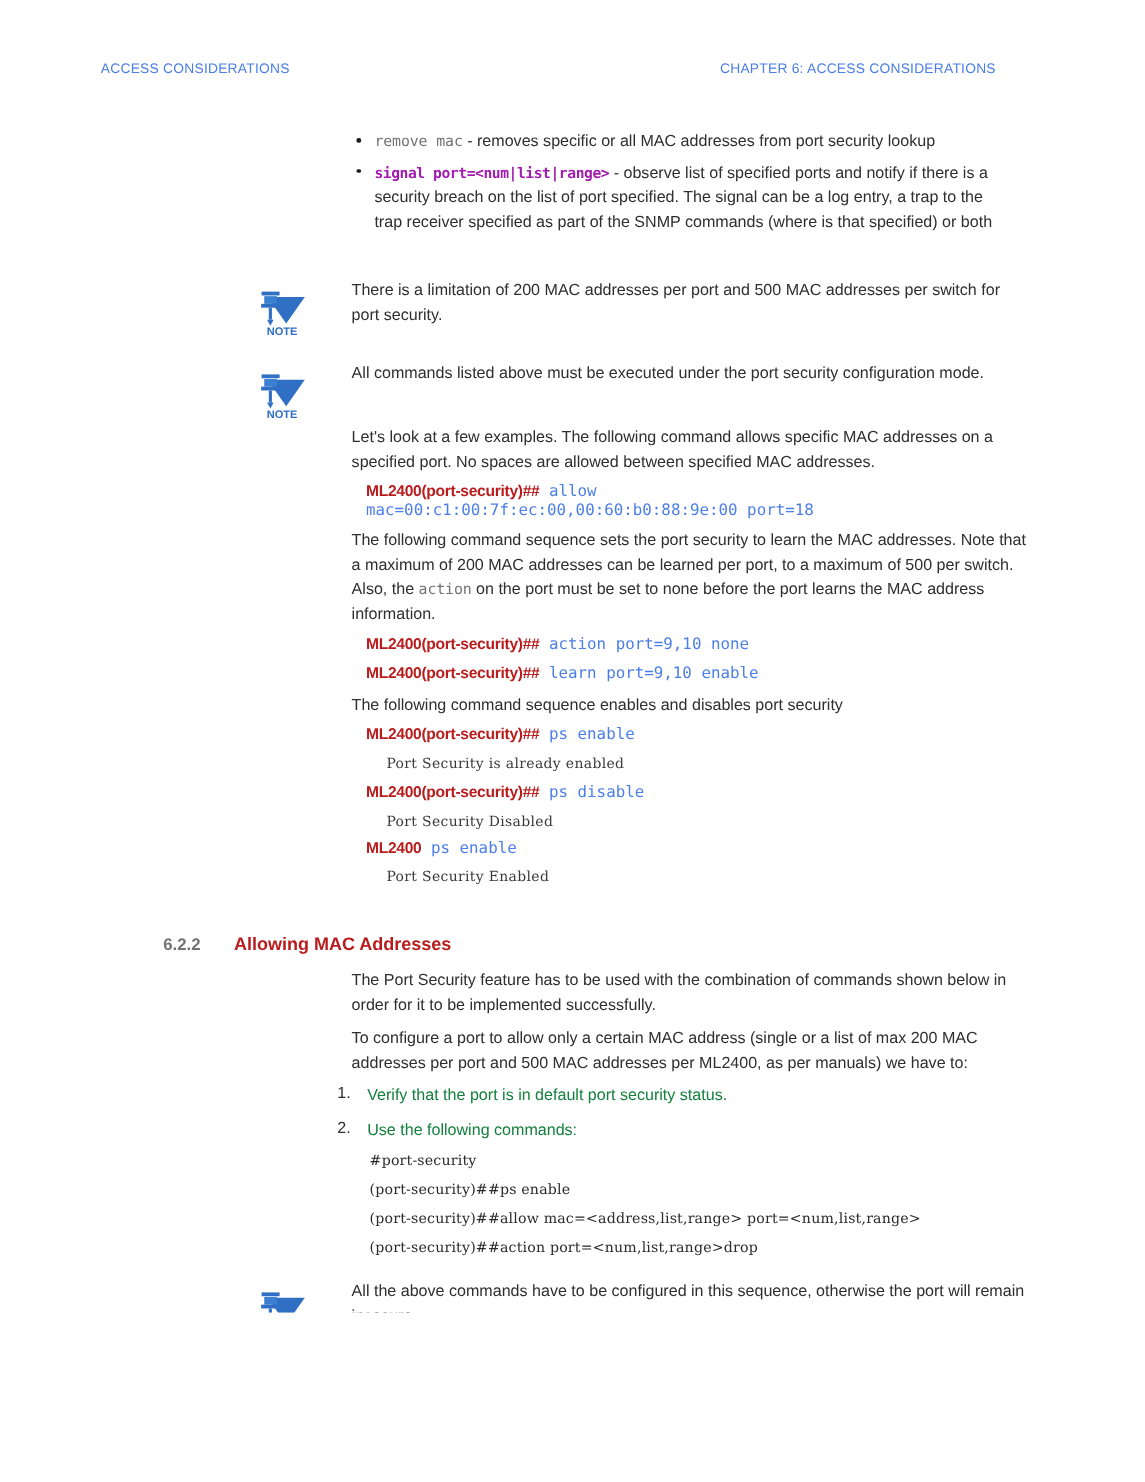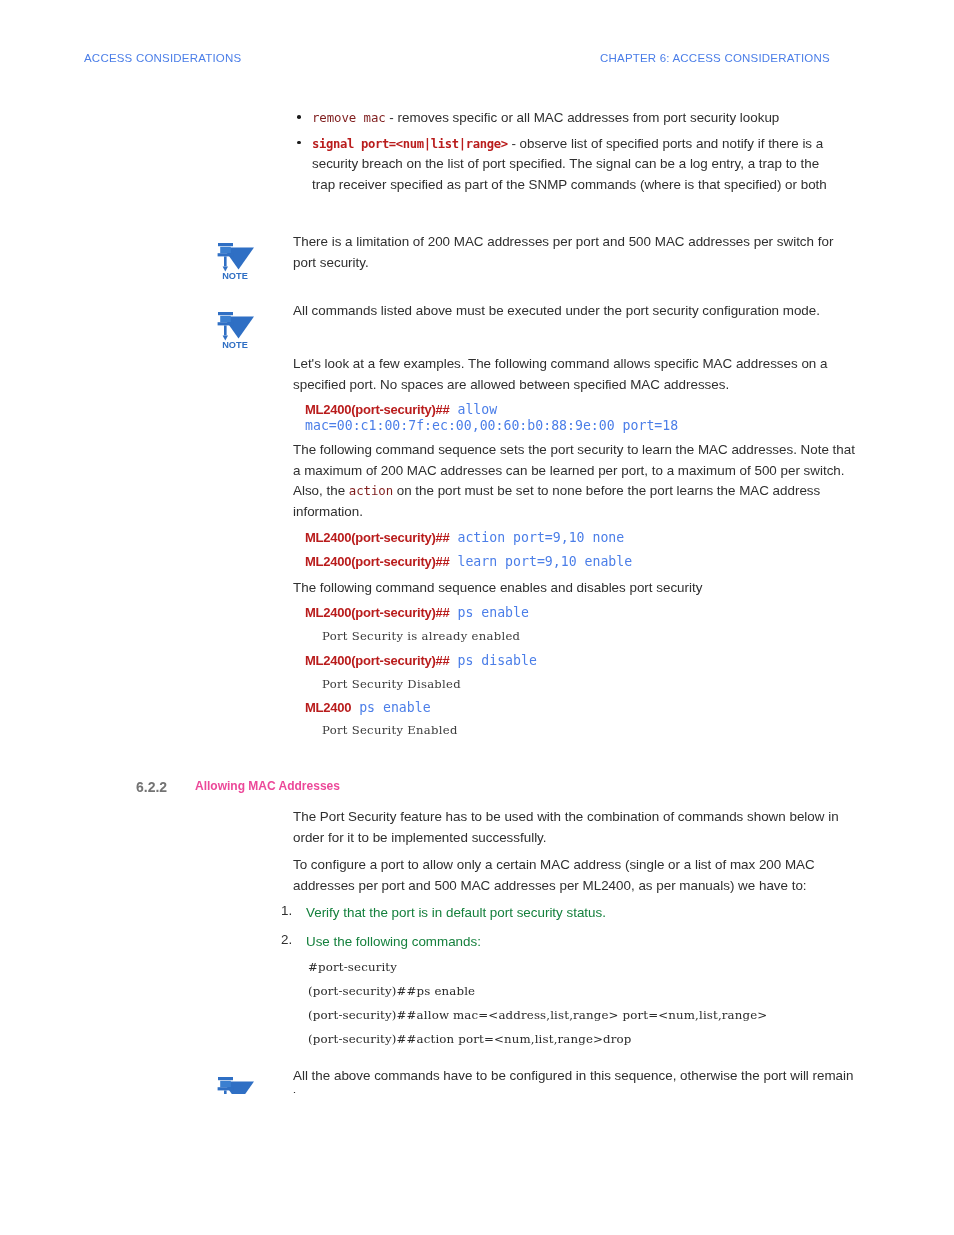--- a/index.html
+++ b/index.html
@@ -90,27 +90,27 @@
     background: #1b1b1b;
     border-radius: 50%;
   }
   .bullet-text {
     font-size: 13.4px;
     line-height: 20.5px;
     color: #2f2f2f;
   }
   code.cmd-blue {
     font-family: "DejaVu Sans Mono", monospace;
-    color: #7f1d1d;
+    color: #737373;
     font-size: 12.4px;
     letter-spacing: -0.1px;
   }
   code.cmd-dark {
     font-family: "DejaVu Sans Mono", monospace;
-    color: #b91c1c;
+    color: #a21caf;
     font-weight: bold;
     font-size: 12.2px;
     letter-spacing: -0.35px;
   }
   .note-icon {
     position: absolute;
     width: 46px;
     height: 46px;
   }
   .note-icon svg { display: block; }
@@ -162,23 +162,23 @@
     top: 779px;
     font-size: 14px;
     font-weight: bold;
     color: #737373;
     white-space: nowrap;
   }
   .sec-title {
     position: absolute;
     left: 195px;
     top: 779px;
-    font-size: 12px;
+    font-size: 15px;
     font-weight: bold;
-    color: #ec4899;
+    color: #b91c1c;
     white-space: nowrap;
   }
 
   
   .num-row { position: absolute; left: 0; width: 562px; }
   .num-marker {
     position: absolute;
     left: 0;
     font-size: 13.4px;
     color: #2f2f2f;

